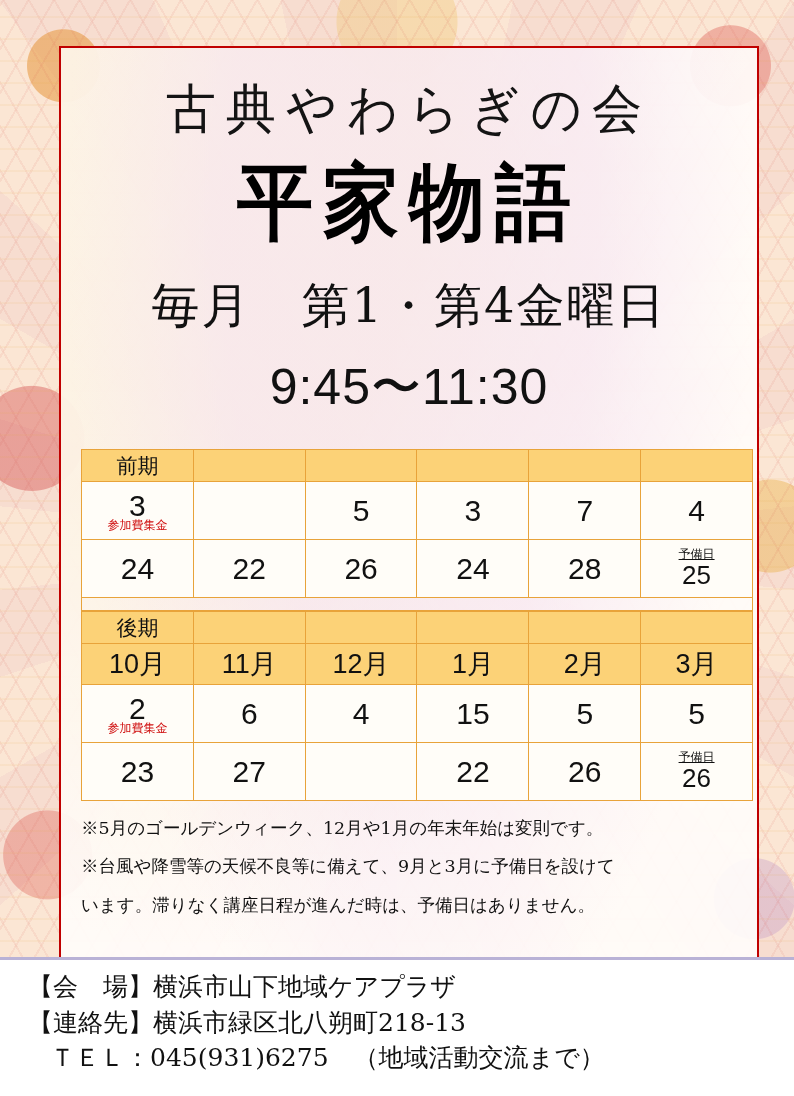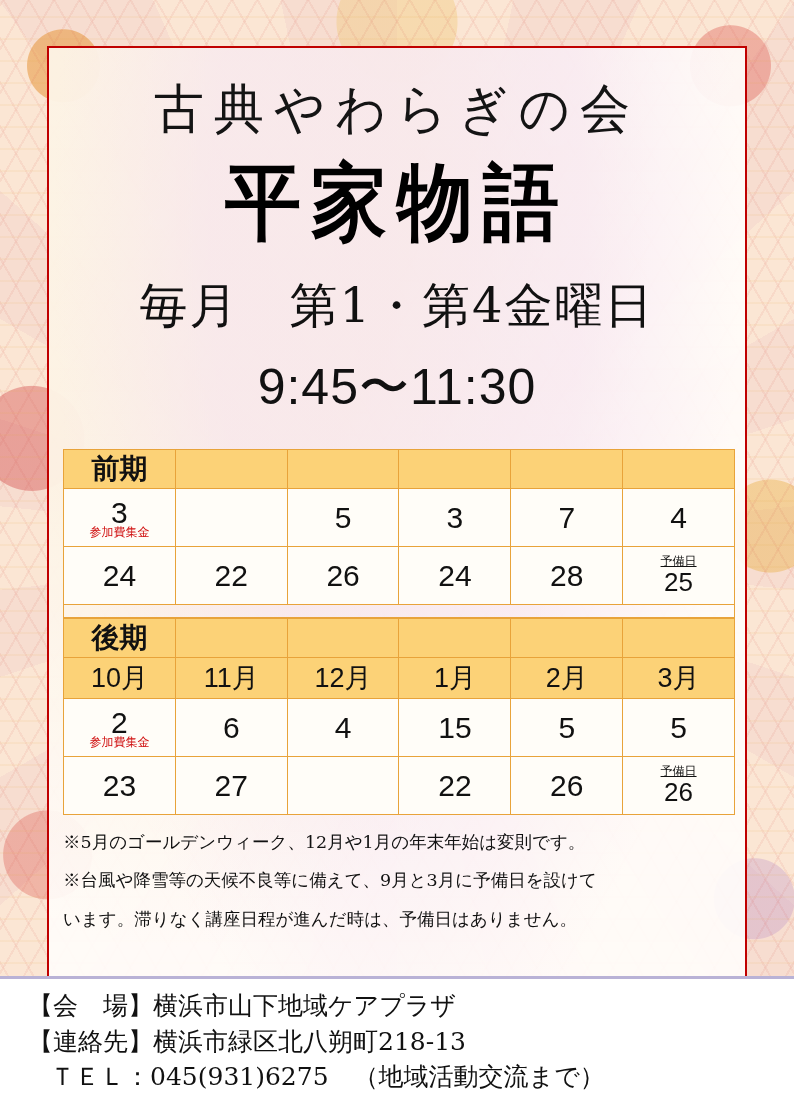--- a/index.html
+++ b/index.html
@@ -47,28 +47,28 @@
       radial-gradient(circle at 70% 12%, rgba(255,255,255,.45) 0 14px, rgba(0,0,0,0) 15px),
       radial-gradient(circle at 12% 60%, rgba(255,255,255,.45) 0 16px, rgba(0,0,0,0) 17px),
       radial-gradient(circle at 88% 66%, rgba(255,255,255,.45) 0 12px, rgba(0,0,0,0) 13px),
       radial-gradient(circle at 33% 90%, rgba(255,255,255,.40) 0 14px, rgba(0,0,0,0) 15px),
       radial-gradient(circle at 60% 45%, rgba(255,255,255,.30) 0 18px, rgba(0,0,0,0) 19px);
   }
 
   
   #main-card {
     position: absolute;
-    left: 47px;
+    left: 59px;
     top: 46px;
     width: 700px;
     height: 1050px;
     background: rgba(255,252,250,0.93);
     border: 2px solid #c00000;
     box-sizing: border-box;
-    padding: 0 14px;
+    padding: 0 20px;
   }
   #main-card::after {
     content: "";
     position: absolute;
     inset: 0;
     pointer-events: none;
     background:
       radial-gradient(ellipse at 50% 18%, rgba(245,225,240,0.55) 0 38%, rgba(0,0,0,0) 70%),
       radial-gradient(ellipse at 18% 8%, rgba(250,235,210,0.5) 0 30%, rgba(0,0,0,0) 60%);
   }
@@ -137,22 +137,22 @@
     color: #111;
     padding: 0;
   }
   .hdr-row td {
     background: #fcd277;
     height: 31px;
     font-size: 23px;
     font-family: "DejaVu Serif", serif;
   }
   .hdr-row td.term {
-    font-size: 28px;
-    font-weight: bold;
+    font-size: 21px;
+    font-weight: normal;
   }
   .month-row td {
     background: #fcd277;
     height: 40px;
     font-size: 27px;
     font-family: "DejaVu Serif", serif;
   }
   .date-row td {
     background: #fffdf8;
     height: 57px;
@@ -187,21 +187,21 @@
     color: #111;
   }
   .notes p { margin: 12px 0 2px 0; text-align: justify; }
 
   
   #footer {
     position: absolute;
     left: 0;
     bottom: 0;
     width: 794px;
-    height: 120px;
+    height: 139px;
     background: #ffffff;
     border-top: 3px solid #b9b2d6;
     box-sizing: border-box;
     padding: 9px 0 0 28px;
   }
   .foot-line {
     font-family: "DejaVu Serif", serif;
     font-size: 25px;
     color: #111;
     line-height: 1.42;

